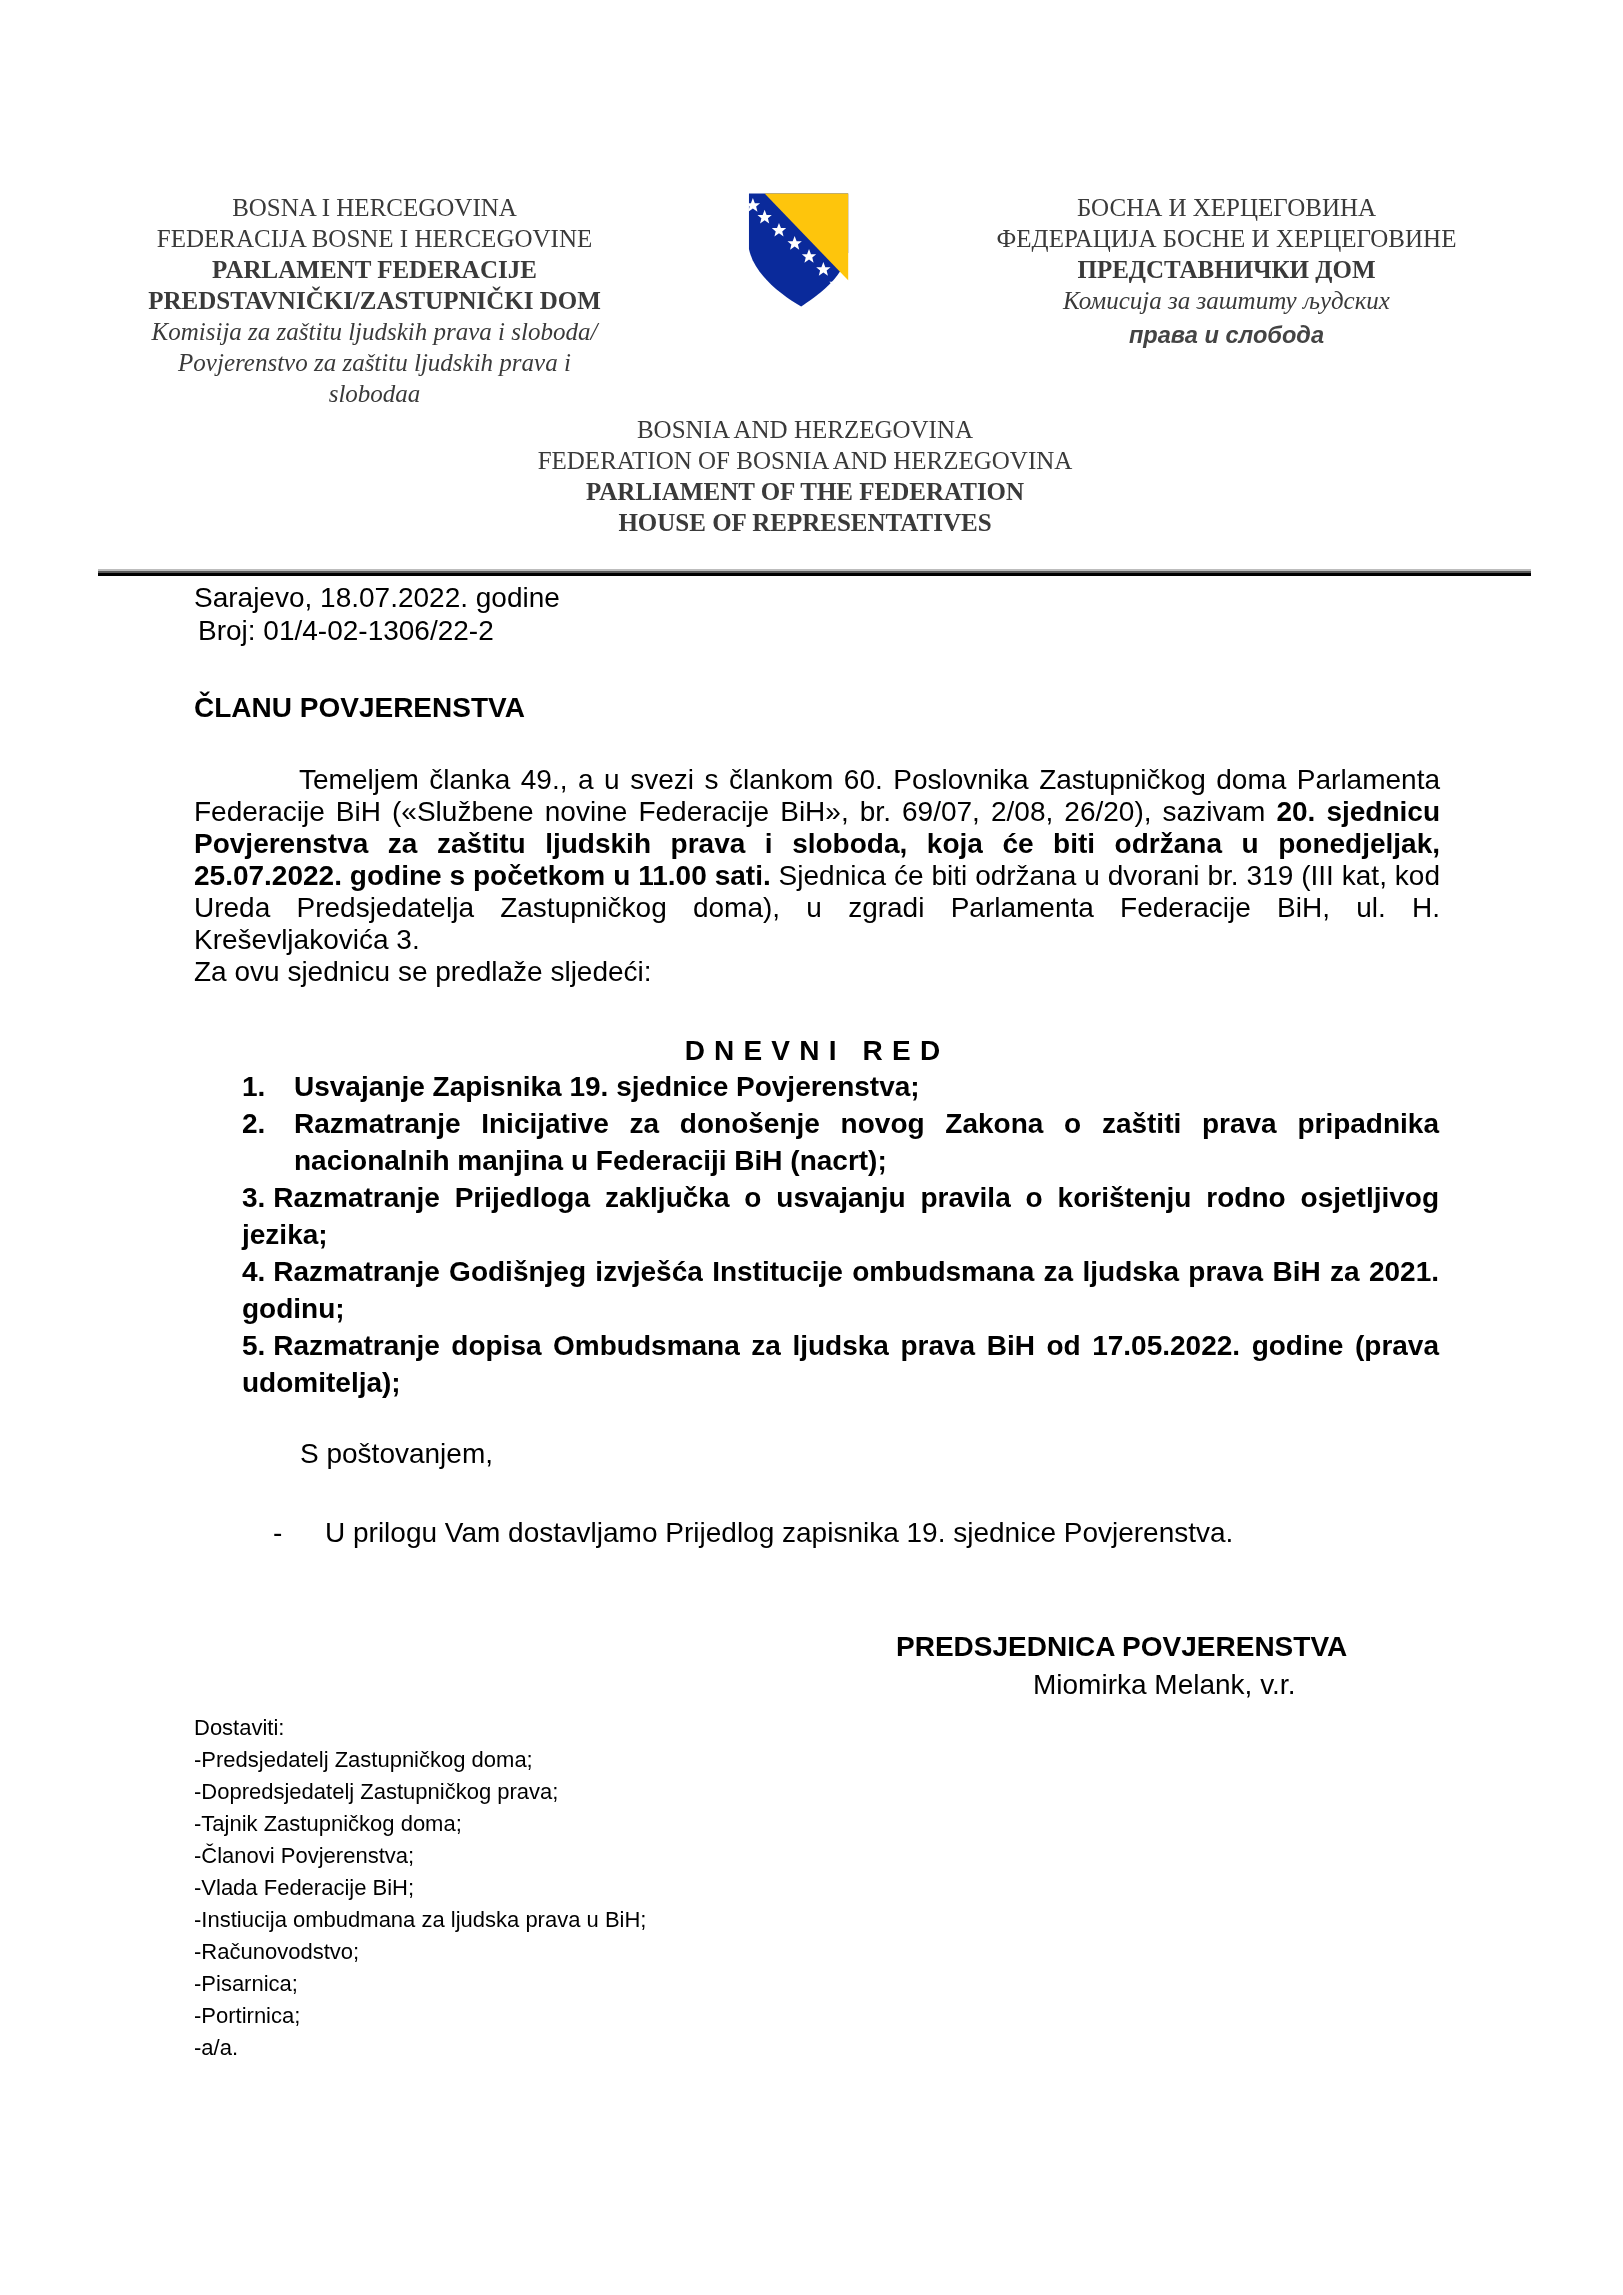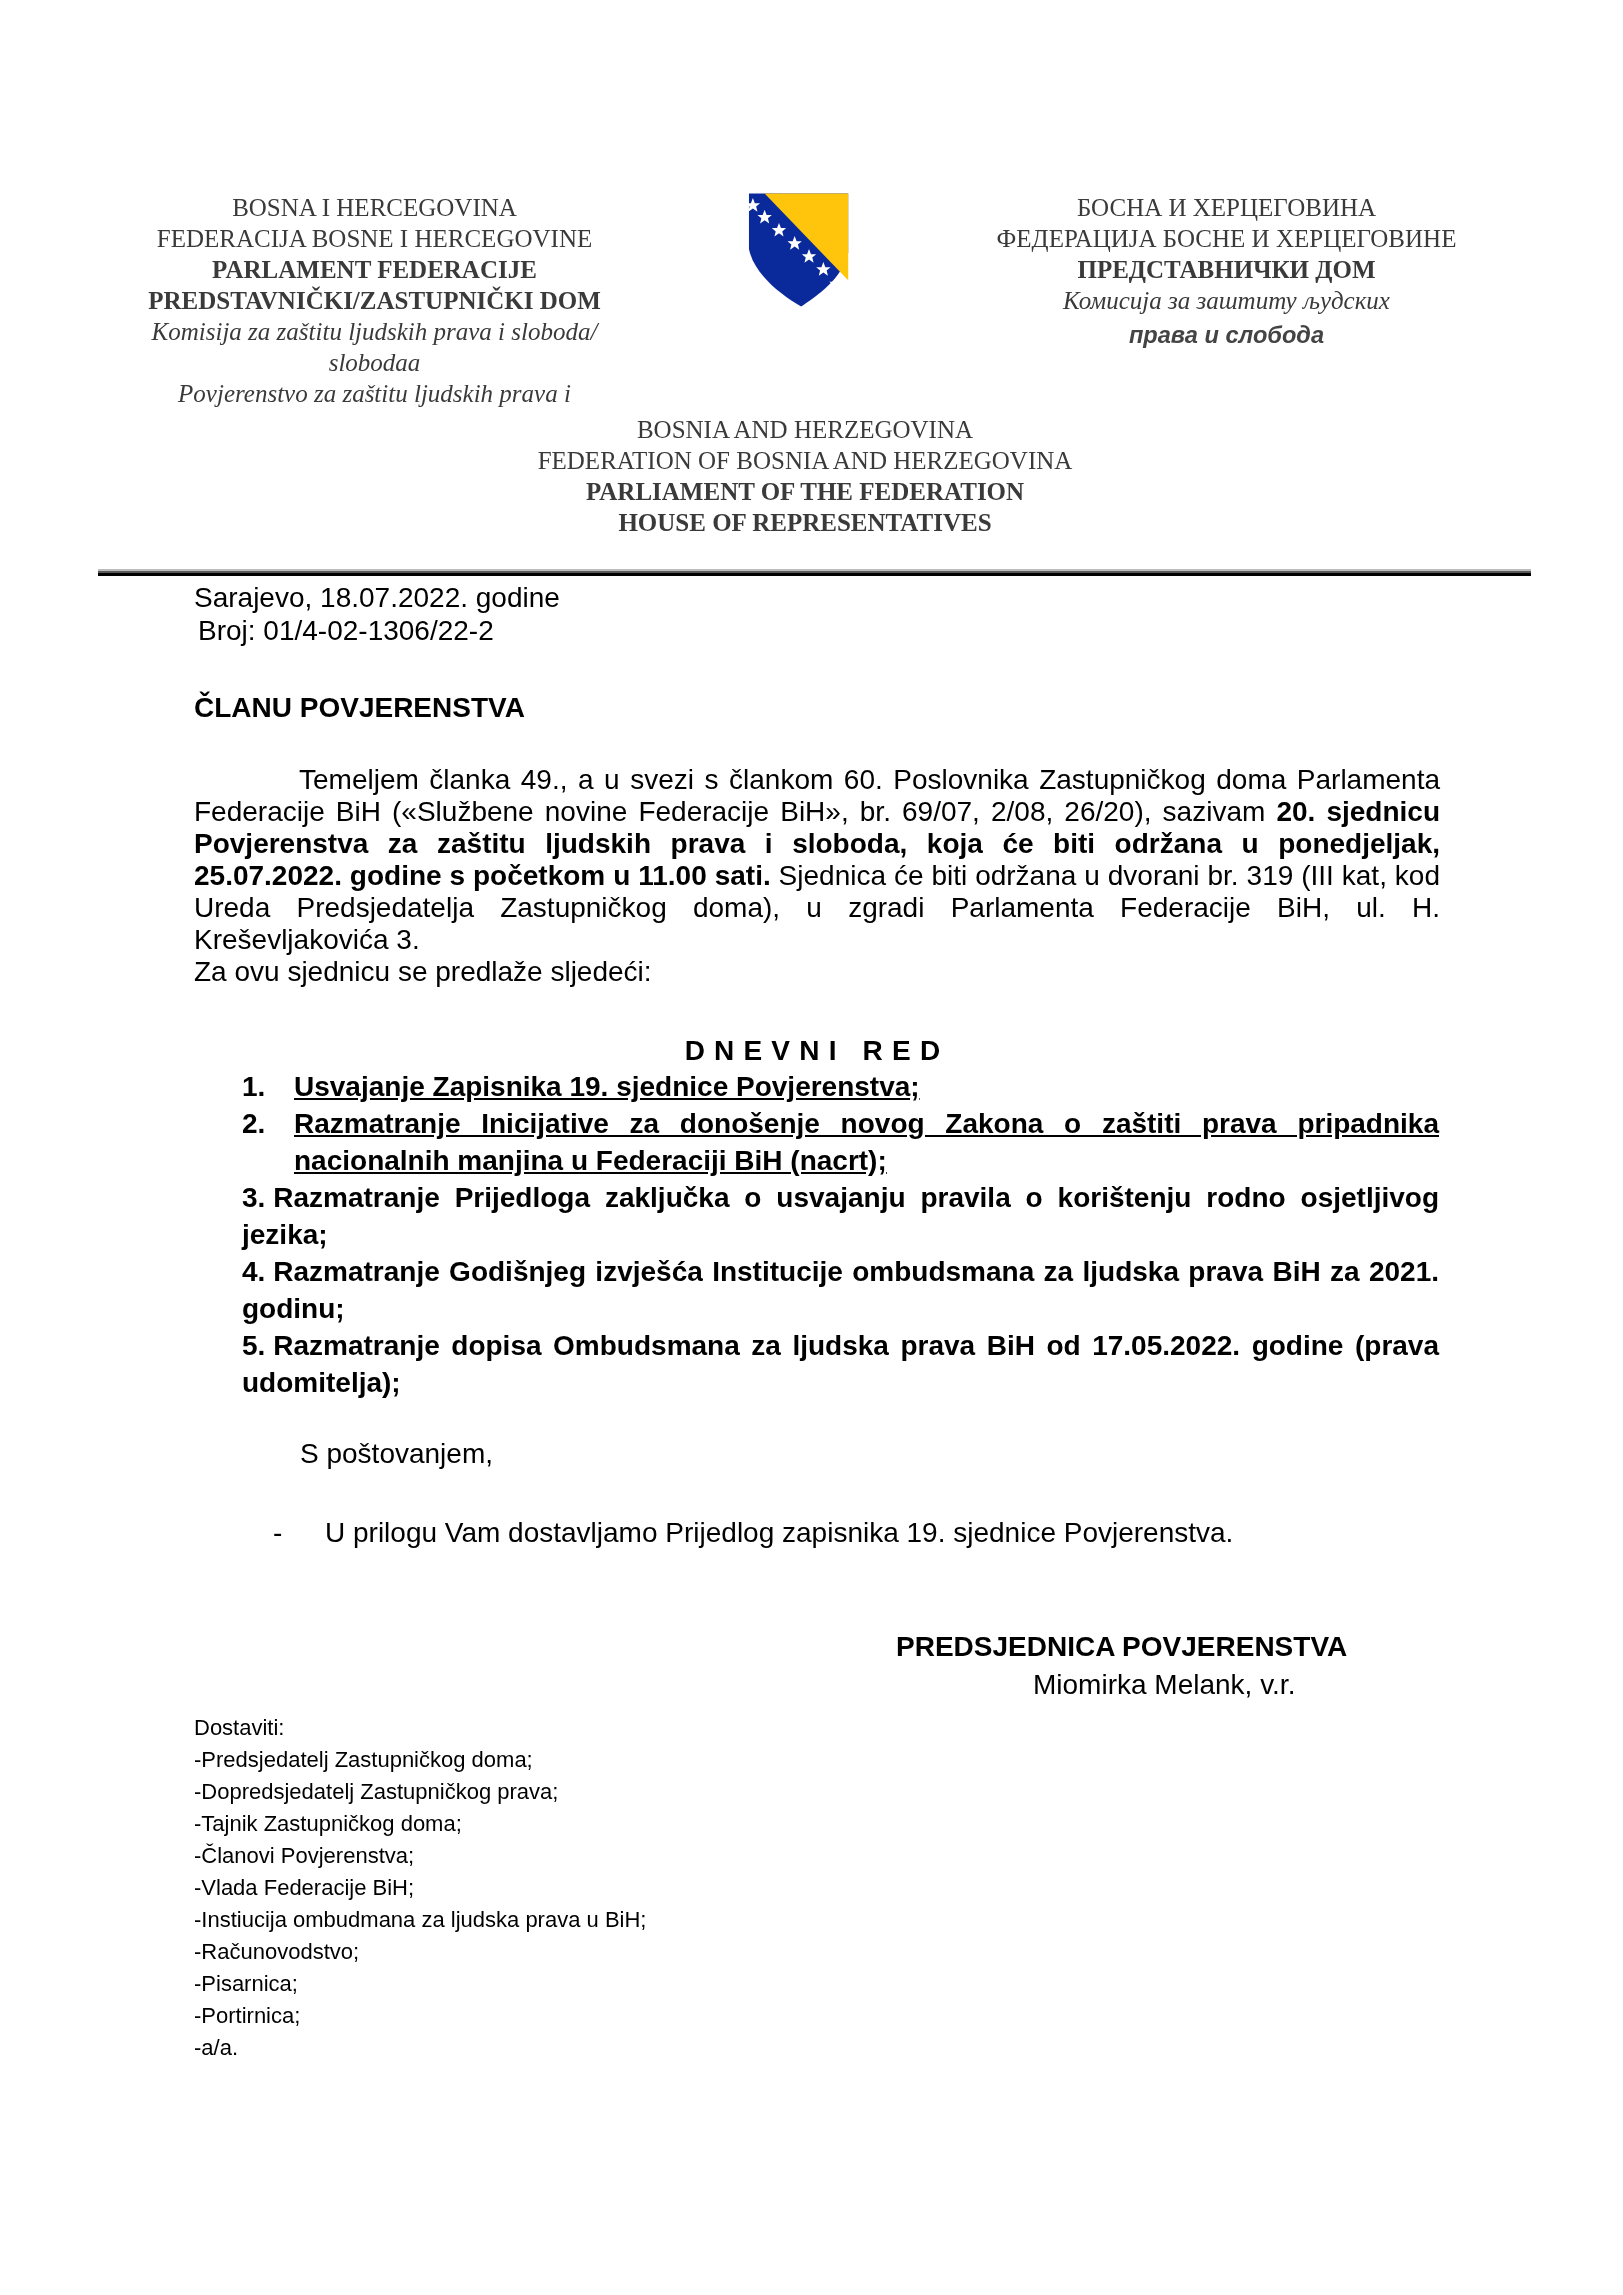--- a/index.html
+++ b/index.html
@@ -28,21 +28,21 @@
   .addressee { left: 194px; top: 692px; font-weight: bold; }
 
   .body-par { position: absolute; left: 194px; top: 764px; width: 1246px; font-family: "Liberation Sans", "DejaVu Sans", sans-serif; font-size: 28px; line-height: 32px; text-align: justify; }
   .body-par .indent { display: inline-block; width: 105px; }
   .body-par b { font-weight: bold; }
 
   .agenda-title { position: absolute; left: 194px; top: 1035px; width: 1246px; text-align: center; font-family: "Liberation Sans", "DejaVu Sans", sans-serif; font-weight: bold; font-size: 28px; letter-spacing: 9.2px; line-height: 32px; }
 
   .agenda { position: absolute; left: 242px; top: 1068px; width: 1197px; font-family: "Liberation Sans", "DejaVu Sans", sans-serif; font-weight: bold; font-size: 28px; line-height: 37px; }
   .agenda .item { text-align: justify; text-align-last: left; }
-  .agenda .hang { padding-left: 52px; text-indent: -52px; text-decoration: underline; }
+  .agenda .hang { padding-left: 52px; text-indent: -52px; }
   .agenda .num { display: inline-block; width: 52px; text-indent: 0; }
   .agenda .plain-num { margin-right: 7.9px; }
 
   .regards { position: absolute; left: 300px; top: 1438px; font-family: "Liberation Sans", "DejaVu Sans", sans-serif; font-size: 28px; line-height: 32px; }
 
   .attach { position: absolute; left: 233px; top: 1517px; font-family: "Liberation Sans", "DejaVu Sans", sans-serif; font-size: 28px; line-height: 32px; margin-left: 40px; }
   .attach .dash { display: inline-block; width: 52px; }
 
   .sig-title { position: absolute; left: 896px; top: 1631px; font-family: "Liberation Sans", "DejaVu Sans", sans-serif; font-weight: bold; font-size: 28px; line-height: 32px; }
   .sig-name { position: absolute; left: 1033px; top: 1669px; font-family: "Liberation Sans", "DejaVu Sans", sans-serif; font-size: 28px; line-height: 32px; }
@@ -52,22 +52,22 @@
 </style>
 </head>
 <body>
 
 <div class="hdr-col hdr-left serif">
   <div>BOSNA I HERCEGOVINA</div>
   <div>FEDERACIJA BOSNE I HERCEGOVINE</div>
   <div class="b">PARLAMENT FEDERACIJE</div>
   <div class="b">PREDSTAVNIČKI/ZASTUPNIČKI DOM</div>
   <div class="i">Komisija za zaštitu ljudskih prava i sloboda/</div>
+  <div class="i">Povjerenstvo za zaštitu ljudskih prava i</div>
   <div class="i">slobodaa</div>
-  <div class="i">Povjerenstvo za zaštitu ljudskih prava i</div>
 </div>
 
 <div class="coat">
   <svg width="124" height="118" viewBox="0 0 190 180">
     <path d="M26 5 L178 5 L178 95 C170 135 130 162 106 178 C78 162 34 130 26 90 Z" fill="#0a2a9b"></path>
     <path d="M50 5 L178 5 L178 138 Z" fill="#fec50c"></path>
     <g fill="#ffffff">
       <polygon points="32,12 35,20 43,20 37,25 39,33 32,28 25,33 27,25 21,20 29,20"></polygon>
       <polygon points="50,30 53,38 61,38 55,43 57,51 50,46 43,51 45,43 39,38 47,38"></polygon>
       <polygon points="72,50 75,58 83,58 77,63 79,71 72,66 65,71 67,63 61,58 69,58"></polygon>

